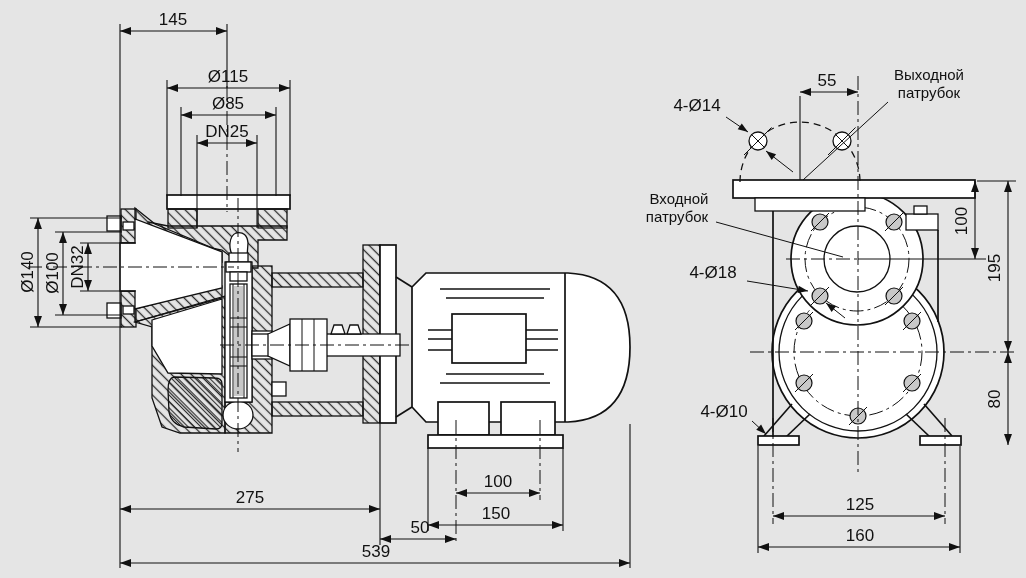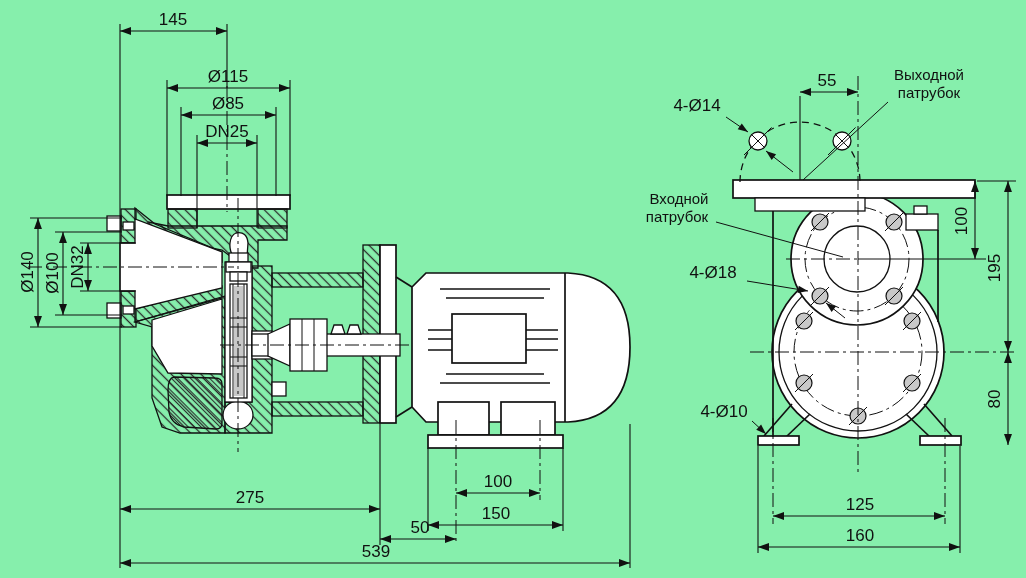--- a/index.html
+++ b/index.html
@@ -1,16 +1,16 @@
 <!DOCTYPE html>
 <html><head>
 <meta charset="utf-8">
 <style>
   html,body{margin:0;padding:0;background:#fff;}
-  .page{width:1026px;height:578px;background:#86efac;position:relative;overflow:hidden;}
+  .page{width:1026px;height:578px;background:#e5e5e5;position:relative;overflow:hidden;}
   svg text{font-family:"Liberation Sans","DejaVu Sans",sans-serif;font-size:17px;fill:#111;}
   svg text.small{font-size:15px;}
   .ln{stroke:#111;stroke-width:1.7;fill:none;}
   .lnw{stroke:#111;stroke-width:1.7;fill:#fff;}
   .lnw2{stroke:#111;stroke-width:1.3;fill:#fff;}
   .hat{stroke:#111;stroke-width:1.3;fill:url(#h);}
   .hatd{stroke:#111;stroke-width:1.3;fill:url(#hd);}
   .thin{stroke:#111;stroke-width:1;fill:none;}
   .dim{stroke:#111;stroke-width:1.1;fill:none;}
   .cl{stroke:#111;stroke-width:1;fill:none;stroke-dasharray:14 4 3 4;}

